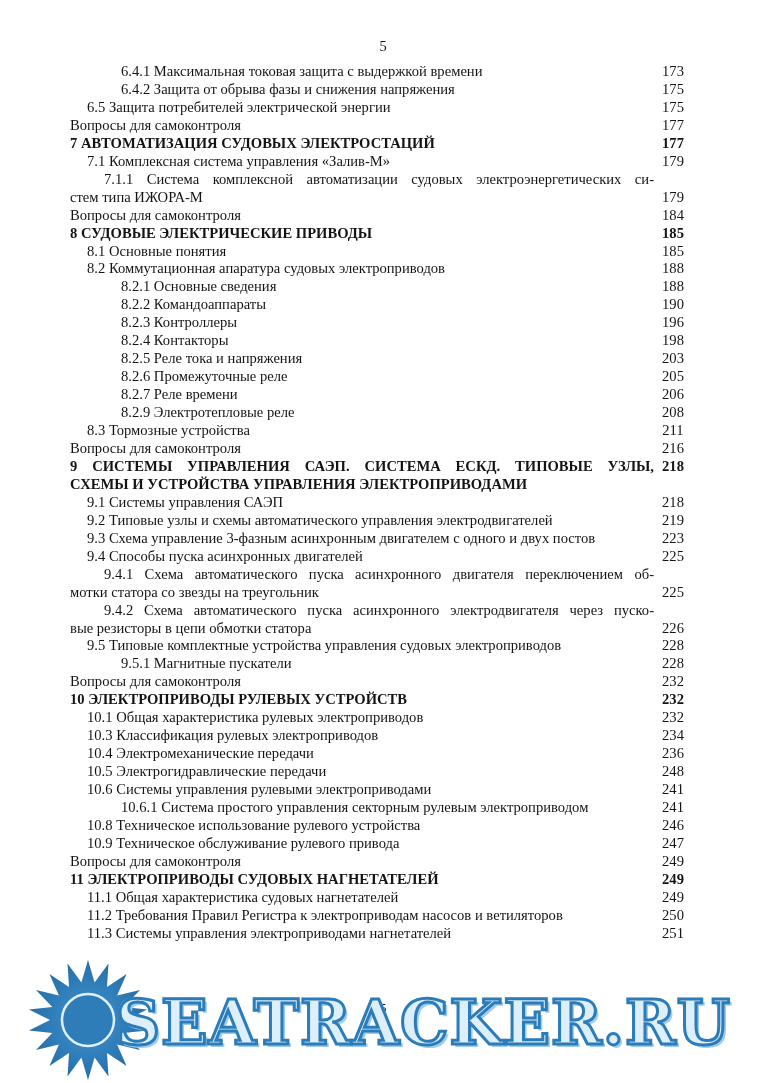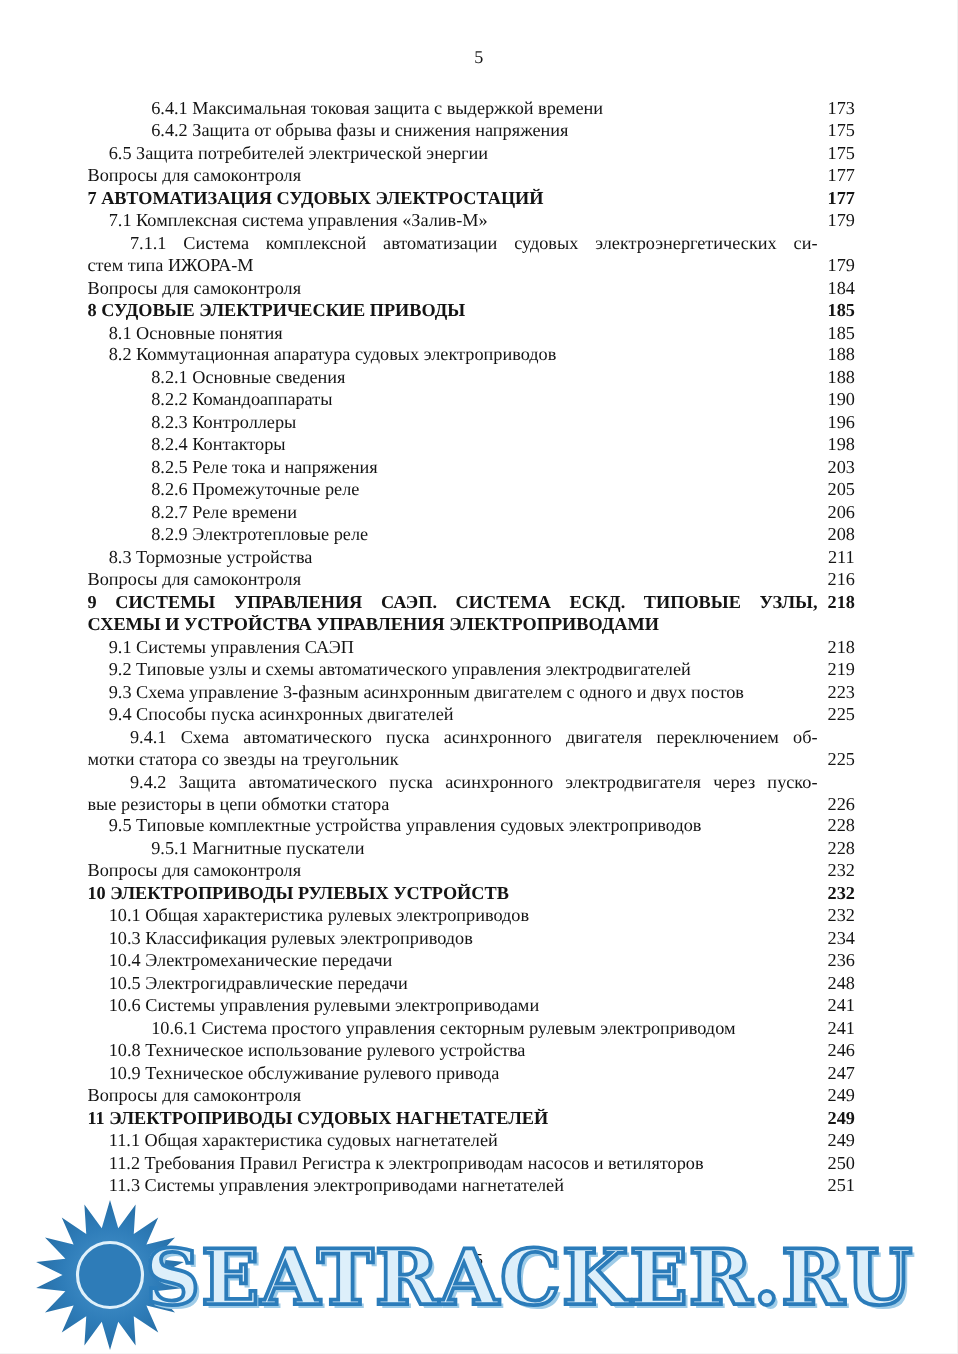--- a/index.html
+++ b/index.html
@@ -10,21 +10,21 @@
     font-family:"Liberation Serif", serif;
     color:#141414;
     overflow:hidden;
     margin:0 auto;
   }
   .page-number-top{
     position:absolute;top:38px;left:0;right:0;
     text-align:center;font-size:14.5px;
   }
   .toc{
-    position:absolute;top:79px;left:70px;right:74px;
+    position:absolute;top:63px;left:70px;right:74px;
     font-size:14.6px;line-height:17.95px;
   }
   .toc-line{display:flex;align-items:baseline;}
   .toc-text{
     flex:1 1 auto;
     white-space:nowrap;
     overflow:hidden;
   }
   .toc-page{
     flex:0 0 38px;
@@ -188,21 +188,21 @@
       </div>
       <div class="toc-line indent-2 justify">
         <span class="toc-text">9.4.1 Схема автоматического пуска асинхронного двигателя переключением  об-</span>
         <span class="toc-page"></span>
       </div>
       <div class="toc-line indent-0">
         <span class="toc-text">мотки статора со звезды на треугольник</span>
         <span class="toc-page">225</span>
       </div>
       <div class="toc-line indent-2 justify">
-        <span class="toc-text">9.4.2 Защита автоматического пуска  асинхронного электродвигателя через пуско-</span>
+        <span class="toc-text">9.4.2 Схема автоматического пуска  асинхронного электродвигателя через пуско-</span>
         <span class="toc-page"></span>
       </div>
       <div class="toc-line indent-0">
         <span class="toc-text">вые резисторы в цепи обмотки статора</span>
         <span class="toc-page">226</span>
       </div>
       <div class="toc-line indent-1">
         <span class="toc-text">9.5 Типовые комплектные устройства управления судовых электроприводов</span>
         <span class="toc-page">228</span>
       </div>

